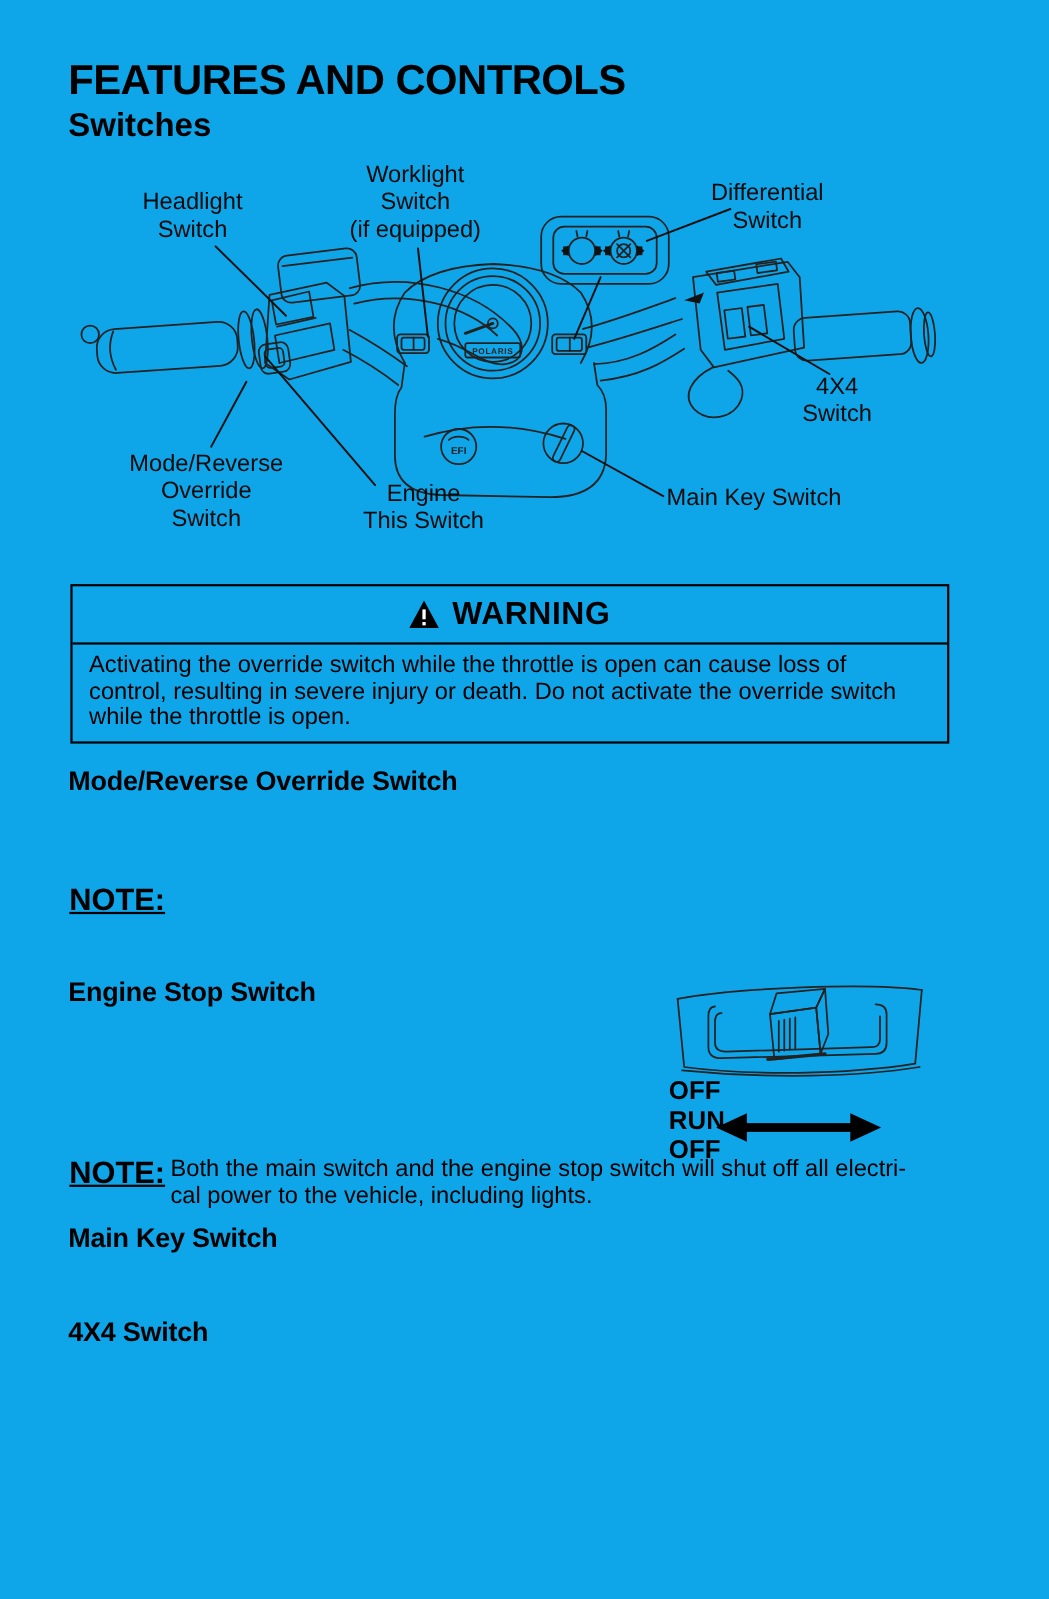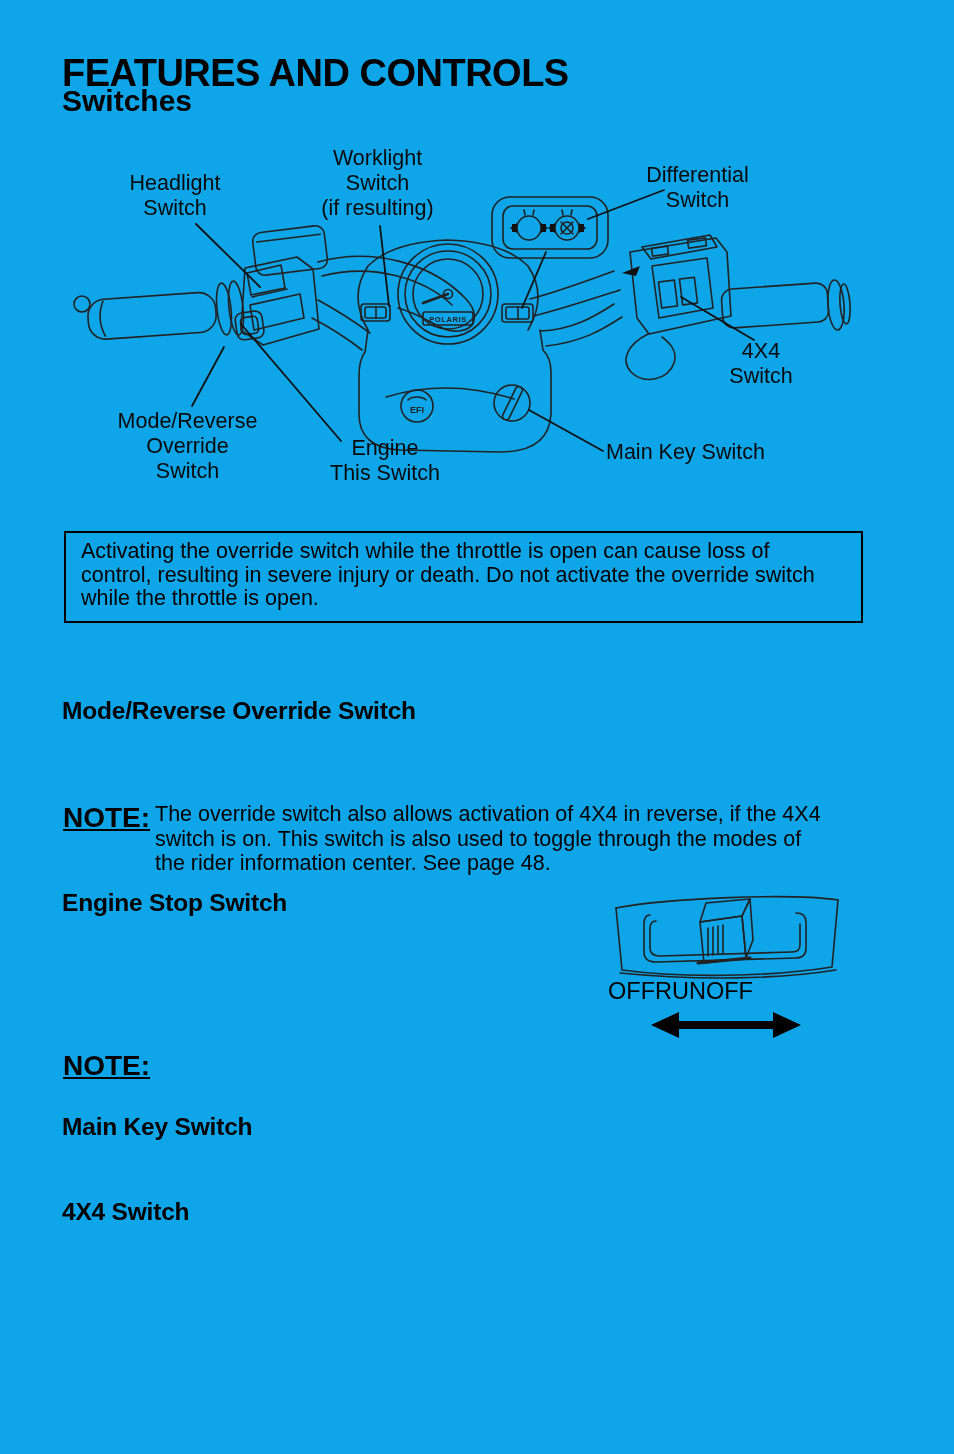--- a/index.html
+++ b/index.html
@@ -10,21 +10,21 @@
     font-family:"Liberation Sans", sans-serif;
     color:#000;
     overflow:hidden;
   }
   .abs{position:absolute;}
   .page-title{
     left:62px;top:52px;
     font-size:38px;font-weight:bold;letter-spacing:-0.5px;
   }
   .page-subtitle{
-    left:62px;top:84px;
+    left:62px;top:98px;
     font-size:30px;font-weight:bold;
   }
   .diagram-label{
     font-size:21.5px;line-height:25px;text-align:center;
     white-space:pre-line;color:#0a0a0a;
   }
   .diagram-label.left-align{text-align:left;}
   svg{display:block;}
   .lineart path,.lineart rect,.lineart circle,.lineart ellipse,.lineart line,.lineart polyline{
     fill:none;stroke:#222;stroke-width:1.6;stroke-linecap:round;stroke-linejoin:round;
@@ -47,22 +47,22 @@
   }
   .section-heading{
     font-size:24.5px;font-weight:bold;letter-spacing:-0.2px;
   }
   .note-label{font-size:28px;font-weight:bold;text-decoration:underline;}
   .note-text{
     font-size:21.5px;line-height:24.5px;white-space:pre-line;
   }
   .stop-labels{
     left:608px;top:978px;width:228px;
-    display:flex;justify-content:flex-start;
-    font-size:23.5px;font-weight:normal;
+    display:flex;justify-content:flex-end;
+    font-size:23.5px;font-weight:bold;flex-direction:column;
   }
 </style>
 </head>
 <body>
 
 <div class="page">
 
   <div class="abs page-title">FEATURES AND CONTROLS</div>
   <div class="abs page-subtitle">Switches</div>
 
@@ -188,43 +188,48 @@
     <path class="callout" d="M754,340 L681,297"></path>
     <path class="callout" d="M603,451 L529,410"></path>
     <path class="callout" d="M341,441 L241,324"></path>
     <path class="callout" d="M192,406 L224,347"></path>
   </svg>
 
   <div class="abs diagram-label" style="left:95px;top:171px;width:160px;">Headlight
 Switch</div>
   <div class="abs diagram-label" style="left:295px;top:146px;width:165px;">Worklight
 Switch
-(if resulting)</div>
+(if equipped)</div>
   <div class="abs diagram-label" style="left:600px;top:163px;width:195px;">Differential
 Switch</div>
   <div class="abs diagram-label" style="left:700px;top:339px;width:122px;">4X4
 Switch</div>
   <div class="abs diagram-label" style="left:95px;top:409px;width:185px;">Mode/Reverse
 Override
 Switch</div>
   <div class="abs diagram-label" style="left:295px;top:436px;width:180px;">Engine
 This Switch</div>
   <div class="abs diagram-label left-align" style="left:606px;top:440px;width:230px;">Main Key Switch</div>
 
   <div class="abs warning-box">
+    <div class="warning-header">
+      <svg width="27" height="25" viewBox="0 0 27 25">
+        <polygon points="13.5,0 27,25 0,25" fill="#000"></polygon>
+        <rect x="12" y="8" width="3" height="9" fill="#fff"></rect>
+        <rect x="12" y="19.5" width="3" height="3" fill="#fff"></rect>
+      </svg>
+      <span class="warning-title">WARNING</span>
+    </div>
     <div class="warning-body">Activating the override switch while the throttle is open can cause loss of
 control, resulting in severe injury or death. Do not activate the override switch
 while the throttle is open.</div>
   </div>
 
   <div class="abs section-heading" style="left:62px;top:697px;">Mode/Reverse Override Switch</div>
   <div class="abs note-label" style="left:63px;top:802px;">NOTE:</div>
-  <div class="abs note-text" style="left:155px;top:802px;width:740px;">The override switch also allows activation of 4X4 in reverse, if the 4X4
-switch is on. This switch is also used to toggle through the modes of
-the rider information center. See page 48.</div>
 
   <div class="abs section-heading" style="left:62px;top:889px;">Engine Stop Switch</div>
 
   <svg class="abs lineart" style="left:600px;top:891px;" width="250" height="92" viewBox="600 891 250 92">
     <path d="M616,908 C670,898 790,893 838,900"></path>
     <path d="M616,908 L622,970 C680,978 770,977 832,967 L838,900"></path>
     <path d="M620,973 C700,981 780,979 836,970"></path>
     <path d="M650,915 Q644,915 644,924 L644,952 Q644,962 656,962 L796,958 Q806,958 806,948 L806,922 Q806,913 796,913"></path>
     <path d="M656,921 Q650,921 650,929 L650,948 Q650,956 660,956 L792,952 Q800,952 800,945 L800,924"></path>
 
@@ -240,18 +245,20 @@
     <span>RUN</span>
     <span>OFF</span>
   </div>
   <svg class="abs" style="left:650px;top:1008px;" width="152" height="34" viewBox="0 0 152 34">
     <polygon points="1,17 29,4 29,30" fill="#000"></polygon>
     <polygon points="151,17 123,4 123,30" fill="#000"></polygon>
     <rect x="25" y="13" width="102" height="8" fill="#000"></rect>
   </svg>
 
   <div class="abs note-label" style="left:63px;top:1050px;">NOTE:</div>
+  <div class="abs note-text" style="left:155px;top:1050px;width:740px;">Both the main switch and the engine stop switch will shut off all electri-
+cal power to the vehicle, including lights.</div>
 
   <div class="abs section-heading" style="left:62px;top:1113px;">Main Key Switch</div>
 
   <div class="abs section-heading" style="left:62px;top:1198px;">4X4 Switch</div>
 
 </div>
 
 </body></html>

